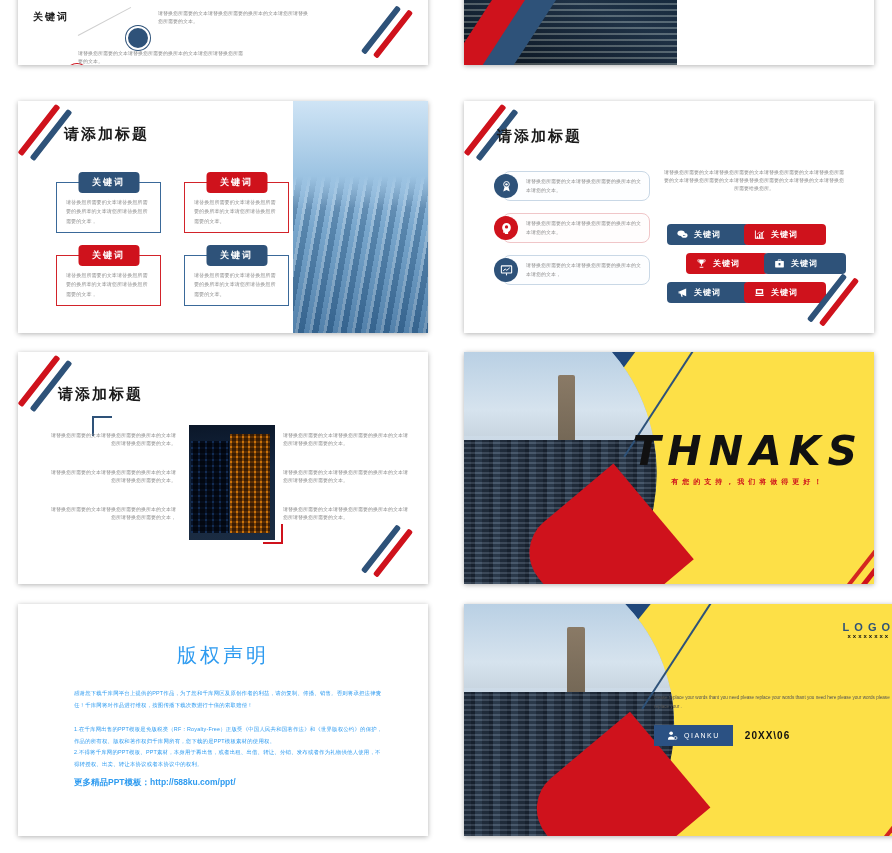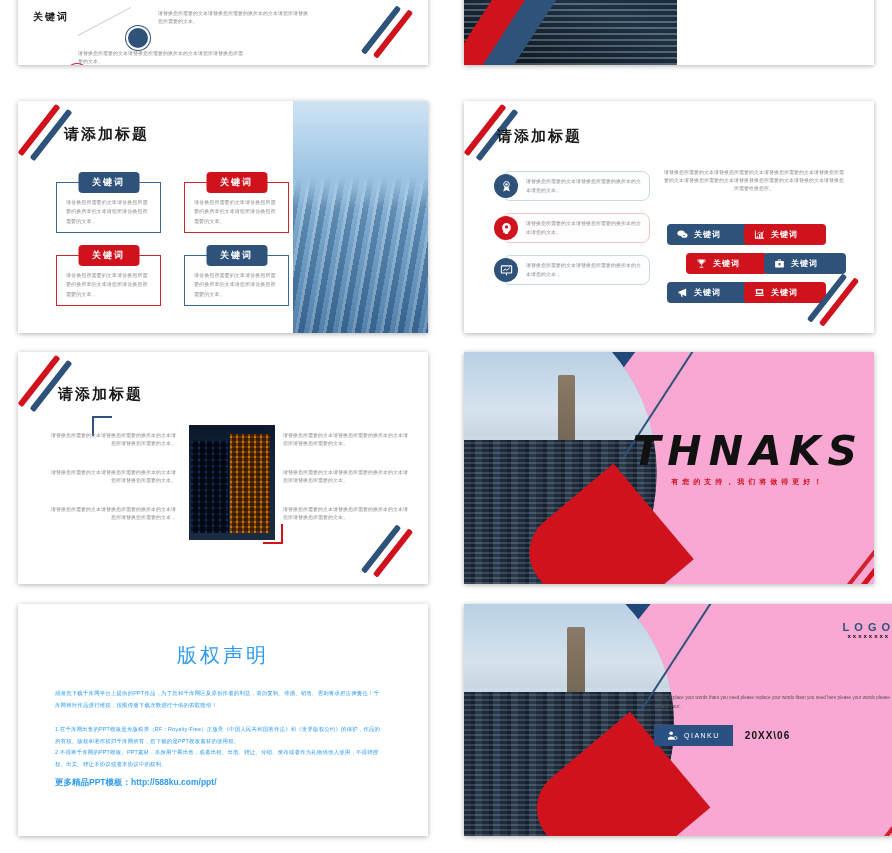--- a/index.html
+++ b/index.html
@@ -131,21 +131,21 @@
   .ic-red{border-color:#f0c6c8;background:#fffdfd;}
   .ic-red .ic{background:#cf121c;}
   .chip{position:absolute;border-radius:4px;display:flex;align-items:center;
         gap:6px;padding:0 10px;height:21px;color:#fff;font-weight:bold;
         font-size:8px;letter-spacing:1px;}
   .chip.blue{background:#2e5279;}
   .chip.red{background:#cf121c;}
   .chip svg{flex:0 0 auto;}
 
   
-  .thanks-wrap{position:absolute;inset:0;background:#f9a8d4;overflow:hidden;}
+  .thanks-wrap{position:absolute;inset:0;background:#fde047;overflow:hidden;}
   .navy-wedge{position:absolute;left:0;top:0;width:58%;height:100%;
       background:#20477a;}
   .photo-circle{position:absolute;left:0;top:0;width:50%;height:100%;
       -webkit-clip-path:ellipse(86% 78% at 8% 52%);clip-path:ellipse(86% 78% at 8% 52%);}
   .red-blob{position:absolute;left:18%;bottom:-14%;width:32%;height:54%;
       background:#cf121c;border-radius:40px 0 0 0;transform:rotate(-40deg);}
   .thanks-txt{position:absolute;right:10px;top:46%;transform:translateY(-50%);
       text-align:center;}
   .thanks-txt .big{
       font-family:"DejaVu Sans","Liberation Sans",sans-serif;
@@ -359,21 +359,21 @@
         <div class="big">THNAKS</div>
         <div class="sub">有您的支持，我们将做得更好！</div>
       </div>
     </div>
   </div>
 
   <div class="slide s7">
     <div class="cw" style="position:absolute;left:0;right:0;top:38px;text-align:center;">
       <h2>版权声明</h2>
     </div>
-    <div class="cw" style="position:absolute;left:37px;right:44px;top:84px;">
+    <div class="cw" style="position:absolute;left:56px;right:44px;top:84px;">
       <p>感谢您下载千库网平台上提供的PPT作品，为了您和千库网区及原创作者的利益，请勿复制、传播、销售。否则将承担法律责任！千库网将对作品进行维权，按图传播下载次数进行十倍的索取赔偿！</p>
       <p style="margin-top:13px;">1.在千库网出售的PPT模板是免版税类（RF：Royalty-Free）正版受《中国人民共和国著作法》和《世界版权公约》的保护，作品的所有权、版权和著作权归千库网所有，您下载的是PPT模板素材的使用权。</p>
       <p>2.不得将千库网的PPT模板、PPT素材，本身用于再出售，或者出租、出借、转让、分销、发布或者作为礼物供他人使用，不得转授权、出卖、转让本协议或者本协议中的权利。</p>
       <div class="more">更多精品PPT模板：http://588ku.com/ppt/</div>
     </div>
   </div>
 
   <div class="slide s8">
     <div class="thanks-wrap">
       <div class="navy-wedge" style="-webkit-clip-path:polygon(0 0,72% 0,0 100%);clip-path:polygon(0 0,72% 0,0 100%);"></div>

